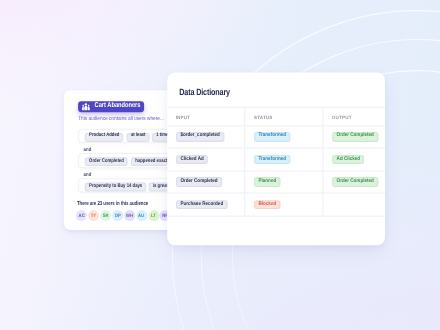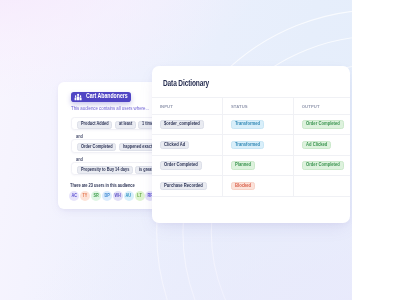--- a/index.html
+++ b/index.html
@@ -1,19 +1,19 @@
 <!DOCTYPE html>
 <html><head>
 <meta charset="utf-8">
 <style>
   html,body{margin:0;padding:0;background:#fff;}
   body{width:400px;height:300px;overflow:hidden;
        font-family:"Liberation Sans",sans-serif;
        -webkit-font-smoothing:antialiased;}
-  #stage{position:relative;width:352px;height:300px;overflow:hidden;}
+  #stage{position:relative;width:400px;height:300px;overflow:hidden;}
 
   
   .bg{position:absolute;left:0;top:0;width:400px;height:300px;}
   .bg-base{position:absolute;inset:0;
     background:linear-gradient(100deg,#f8f5fe 0%,#f4f3fe 16%,#eef1fd 34%,#e9effc 50%,#e6eefb 70%,#e4edfb 100%);}
   .bg-pink{position:absolute;inset:0;
     background:radial-gradient(115% 70% at -5% -10%, rgba(246,232,252,.95) 0%, rgba(248,238,253,.5) 35%, rgba(249,243,254,0) 62%);}
   .bg-lower{position:absolute;left:0;top:0;width:400px;height:300px;
     background:radial-gradient(140% 110% at 100% 118%, rgba(233,232,252,.95) 0%, rgba(235,234,252,.55) 38%, rgba(238,237,253,0) 68%);}
   .rings{position:absolute;left:0;top:0;}

